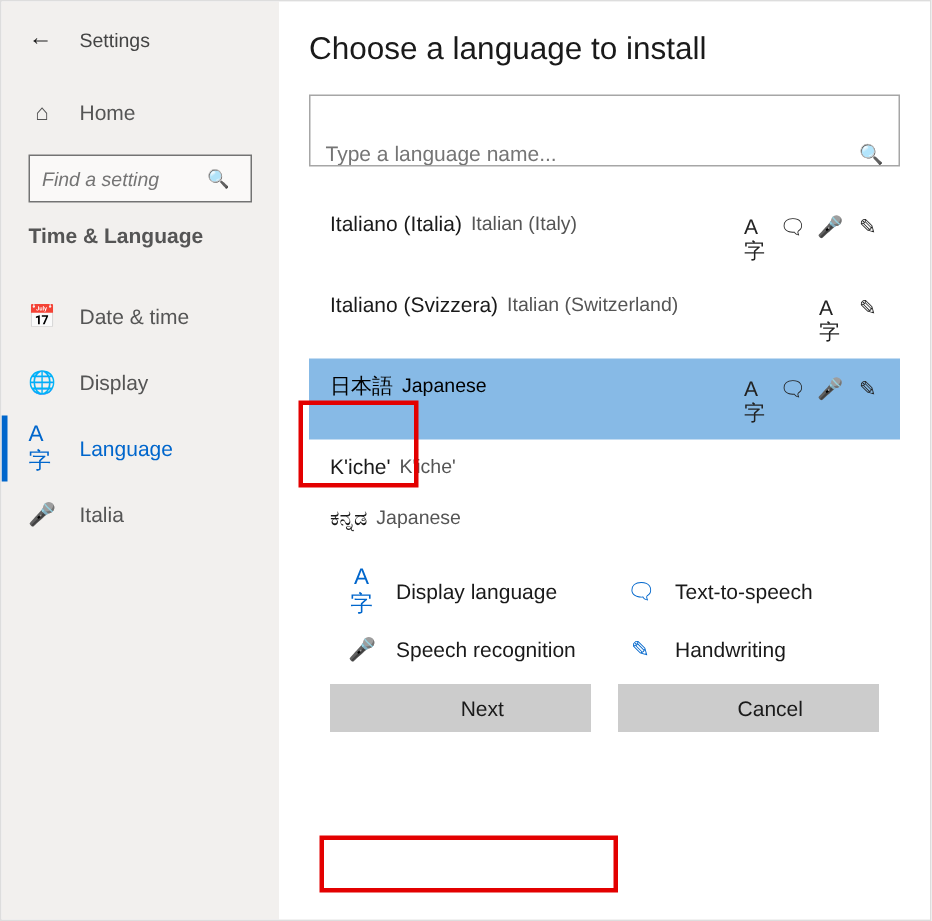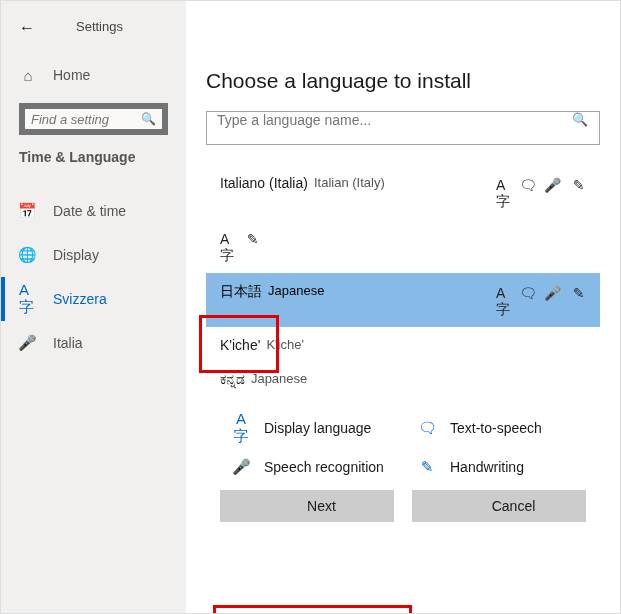--- a/index.html
+++ b/index.html
@@ -23,30 +23,30 @@
     flex-direction: column;
     padding-top: 10px;
   }
   .sidebar-header {
     display: flex;
     align-items: center;
     padding: 6px 18px 18px 18px;
     gap: 18px;
   }
   .sidebar-header .back { font-size: 16px; cursor: pointer; }
-  .sidebar-header .title { font-size: 13px; color: #444; margin-left: 23px; }
+  .sidebar-header .title { font-size: 13px; color: #444; }
   .side-search {
     margin: 0 18px 14px 18px;
     height: 32px;
     display: flex;
     align-items: center;
-    border: 6px solid #737373;
+    border: 1px solid #737373;
     background: #faf9f8;
     padding: 0 8px;
-    justify-content: center;
+    justify-content: flex-start;
   }
   .side-search input {
     border: none;
     outline: none;
     background: transparent;
     width: 110px;
     font-size: 13px;
     font-style: italic;
     color: #888;
   }
@@ -85,32 +85,31 @@
   .nav-label { font-size: 14px; }
 
   
   .main {
     flex: 1;
     background: #fff;
     position: relative;
     display: flex;
     flex-direction: column;
     padding: 20px 20px 8px 20px;
-    margin-top: 48px;
   }
   .page-title {
     font-size: 21px;
     font-weight: 400;
     margin-bottom: 18px;
   }
   .lang-search {
-    height: 34px;
+    height: 48px;
     border: 1px solid #a6a6a6;
     display: flex;
-    align-items: flex-start;
+    align-items: flex-end;
     justify-content: space-between;
     padding: 0 10px;
     margin-bottom: 8px;
   }
   .lang-search input {
     border: none;
     outline: none;
     background: transparent;
     font-size: 14px;
     color: #666;
@@ -222,21 +221,21 @@
       <div class="nav-item">
         <span class="nav-icon">📅</span>
         <span class="nav-label">Date &amp; time</span>
       </div>
       <div class="nav-item">
         <span class="nav-icon">🌐</span>
         <span class="nav-label">Display</span>
       </div>
       <div class="nav-item selected">
         <span class="nav-icon">A字</span>
-        <span class="nav-label">Svizzera</span>
+        <span class="nav-label">Language</span>
       </div>
       <div class="nav-item">
         <span class="nav-icon">🎤</span>
         <span class="nav-label">Italia</span>
       </div>
     </nav>
   </aside>
 
   <main class="main">
     <h1 class="page-title">Choose a language to install</h1>
@@ -256,20 +255,24 @@
         </div>
         <div class="feat-icons">
           <span title="Display">A字</span>
           <span>🗨</span>
           <span>🎤</span>
           <span>✎</span>
         </div>
       </div>
 
       <div class="lang-item">
+        <div class="names">
+          <span class="native">Italiano (Svizzera)</span>
+          <span class="eng">Italian (Switzerland)</span>
+        </div>
         <div class="feat-icons">
           <span>A字</span>
           <span>✎</span>
         </div>
       </div>
 
       <div class="lang-item selected">
         <div class="names">
           <span class="native">日本語</span>
           <span class="eng">Japanese</span>

